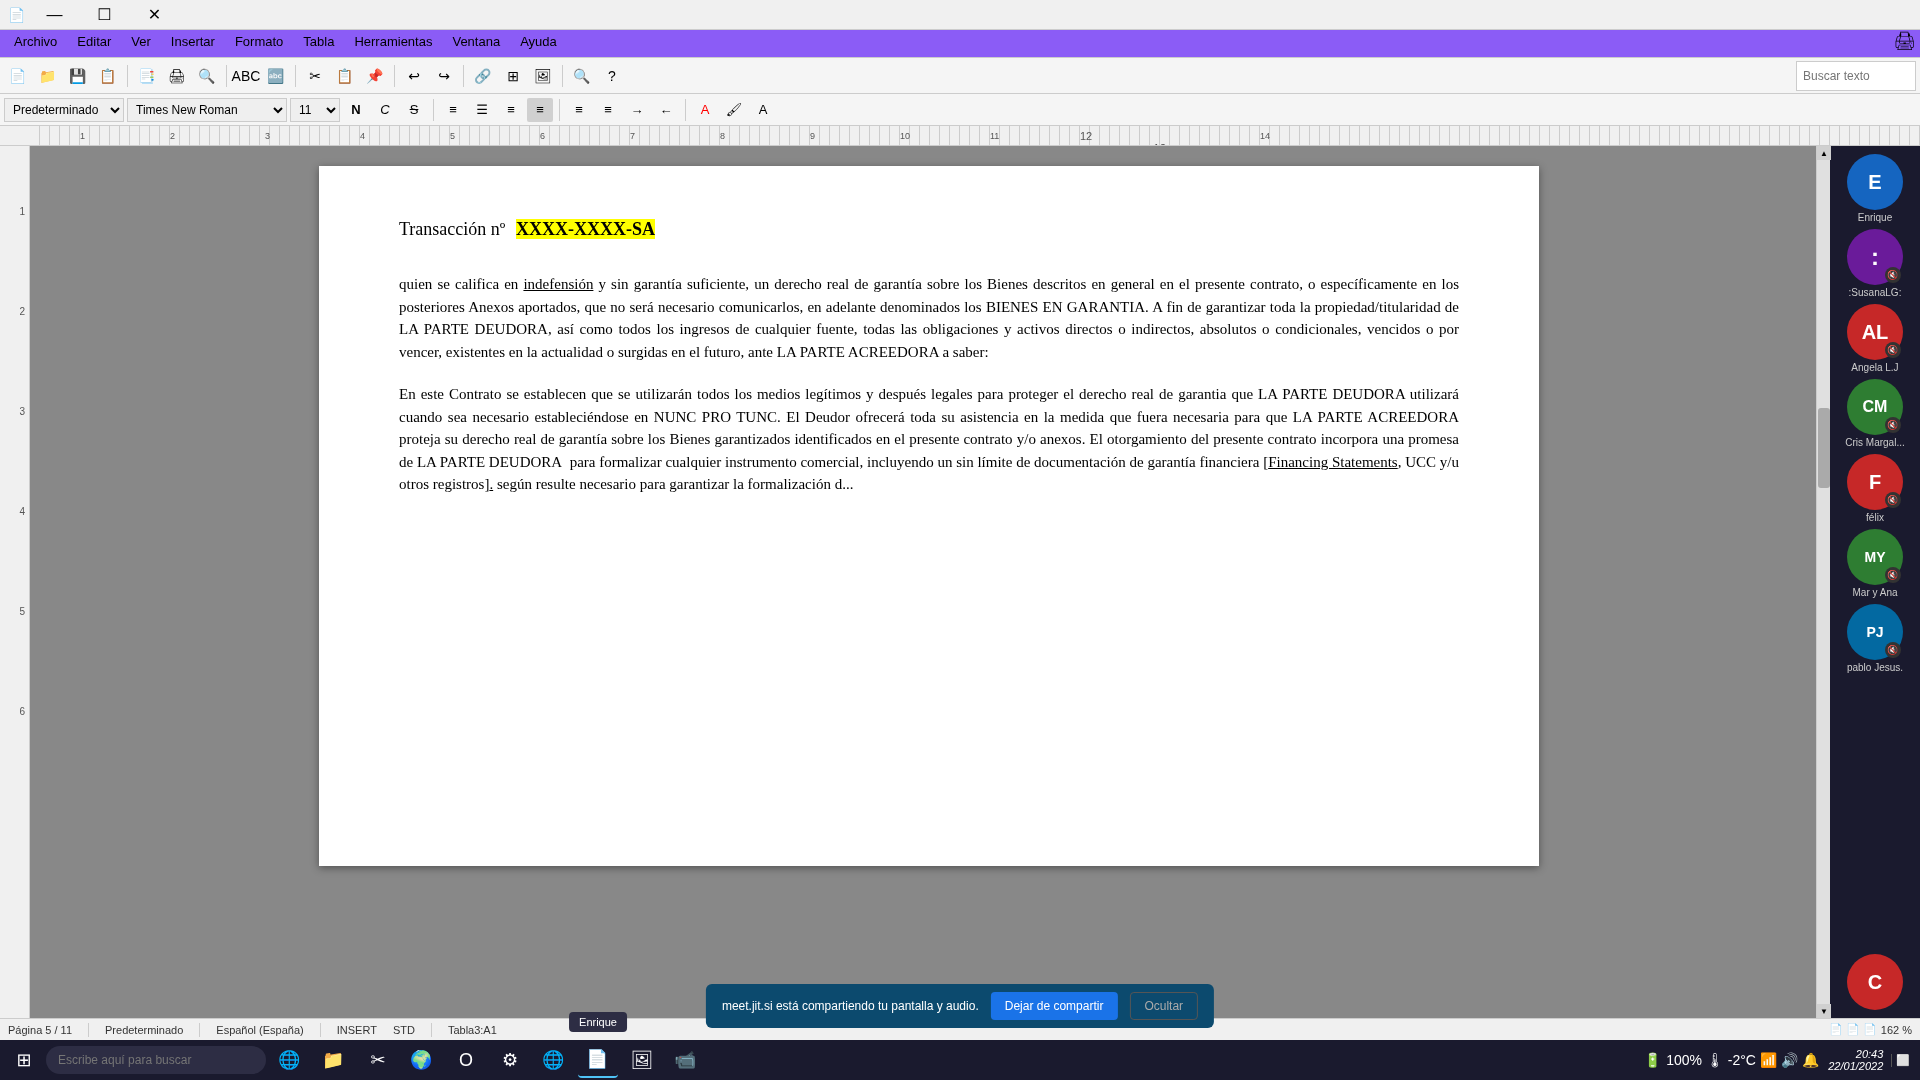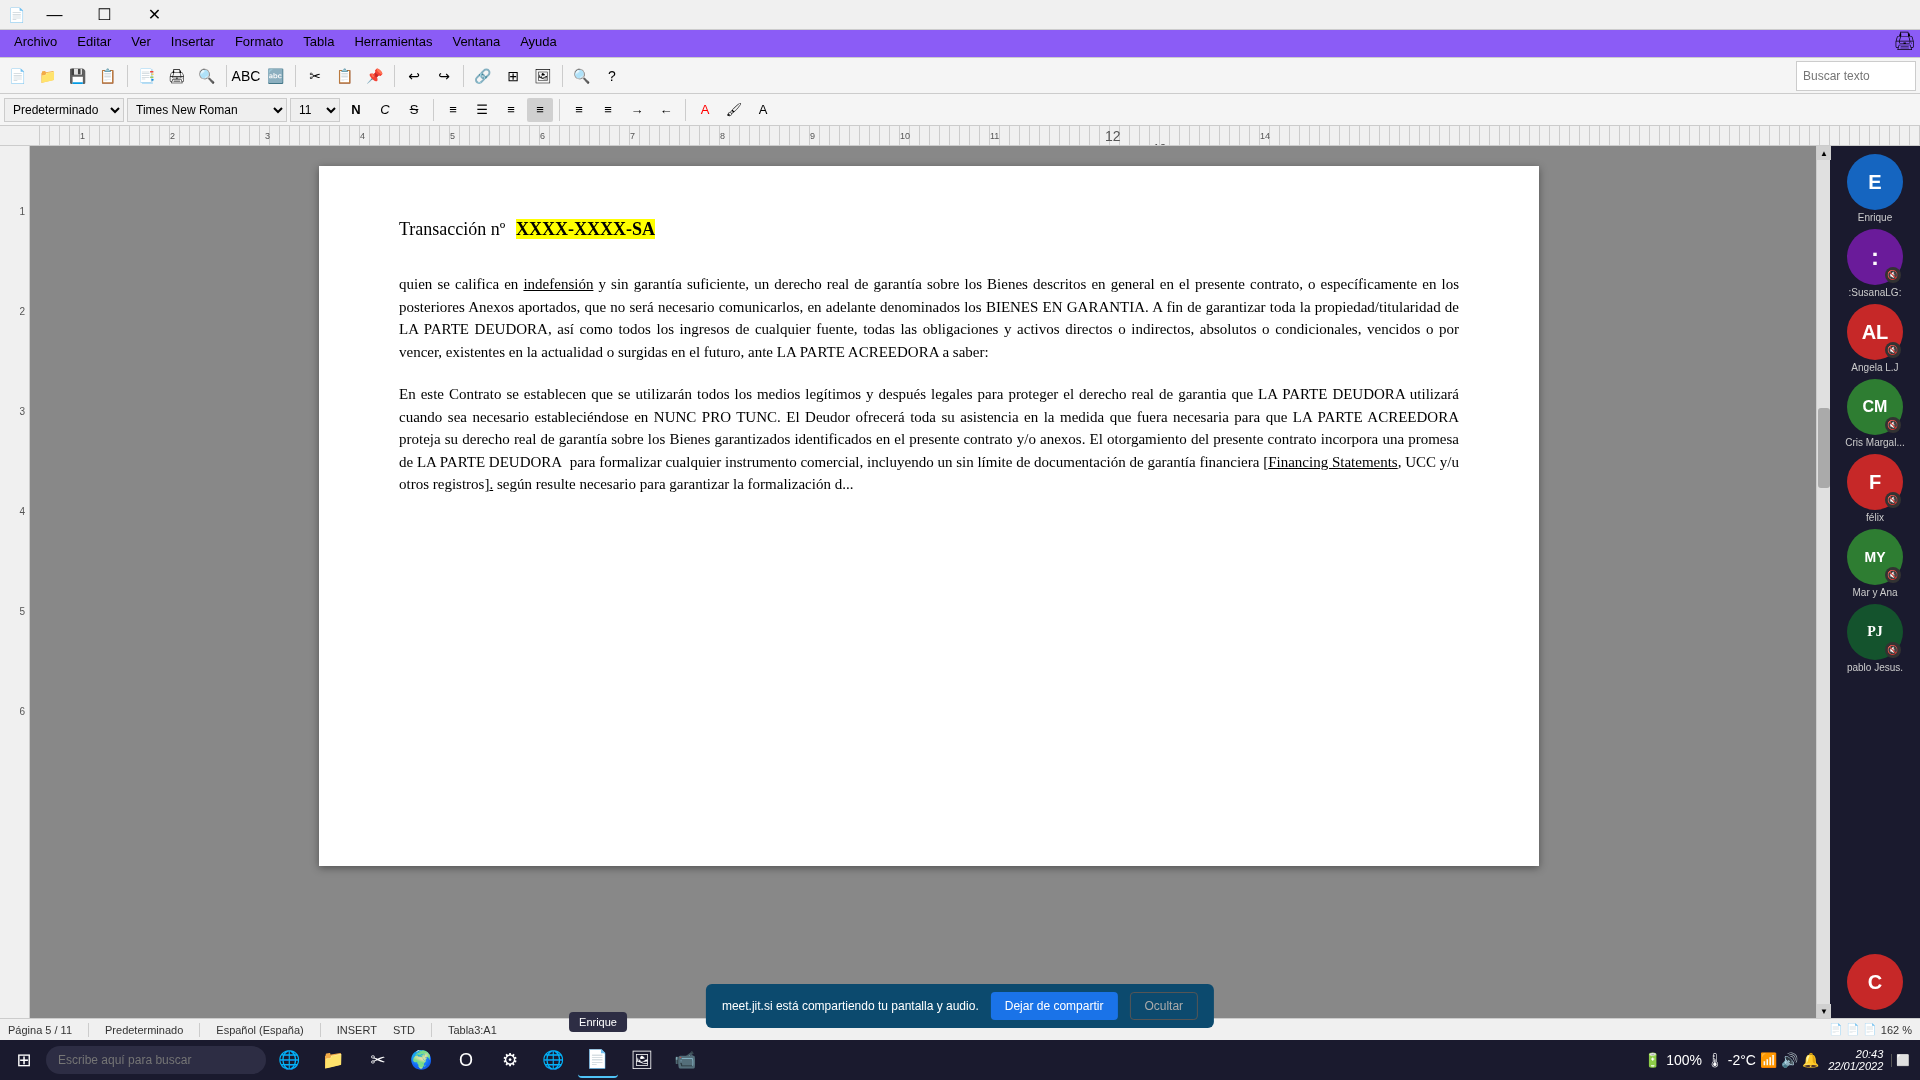--- a/index.html
+++ b/index.html
@@ -368,21 +368,21 @@
     <span style="font-size:9px; color:#555; position:absolute; left:140px;">2</span>
     <span style="font-size:9px; color:#555; position:absolute; left:235px;">3</span>
     <span style="font-size:9px; color:#555; position:absolute; left:330px;">4</span>
     <span style="font-size:9px; color:#555; position:absolute; left:420px;">5</span>
     <span style="font-size:9px; color:#555; position:absolute; left:510px;">6</span>
     <span style="font-size:9px; color:#555; position:absolute; left:600px;">7</span>
     <span style="font-size:9px; color:#555; position:absolute; left:690px;">8</span>
     <span style="font-size:9px; color:#555; position:absolute; left:780px;">9</span>
     <span style="font-size:9px; color:#555; position:absolute; left:870px;">10</span>
     <span style="font-size:9px; color:#555; position:absolute; left:960px;">11</span>
-    <span style="font-size:14px; color:#555; position:absolute; left:1050px;margin-left:25px;">12</span>
+    <span style="font-size:11px; color:#555; position:absolute; left:1050px;">12</span>
     <span style="font-size:12px; color:#555; position:absolute; left:1123px;margin-top:27px;">13</span>
     <span style="font-size:9px; color:#555; position:absolute; left:1230px;">14</span>
   </div>
 </div>
 
 <div id="main-area" style="height: calc(1080px - 30px - 28px - 36px - 32px - 20px - 22px - 40px); display:flex;">
 
   <div id="left-margin">
     <div class="margin-num" style="top:60px;">1</div>
     <div class="margin-num" style="top:160px;">2</div>
@@ -459,21 +459,21 @@
 
     <div class="participant">
       <div class="avatar" style="background:#2e7d32; font-size:14px;">
         MY
         <span class="mic-icon">🔇</span>
       </div>
       <span class="participant-name">Mar y Ana</span>
     </div>
 
     <div class="participant">
-      <div class="avatar" style="background:#14532d; font-size:14px;font-family:Liberation Serif, serif;">
+      <div class="avatar" style="background:#0369a1; font-size:14px;">
         PJ
         <span class="mic-icon">🔇</span>
       </div>
       <span class="participant-name">pablo Jesus.</span>
     </div>
 
     <div class="participant participant-c">
       <div class="avatar" style="background:#c62828;">
         C
       </div>

